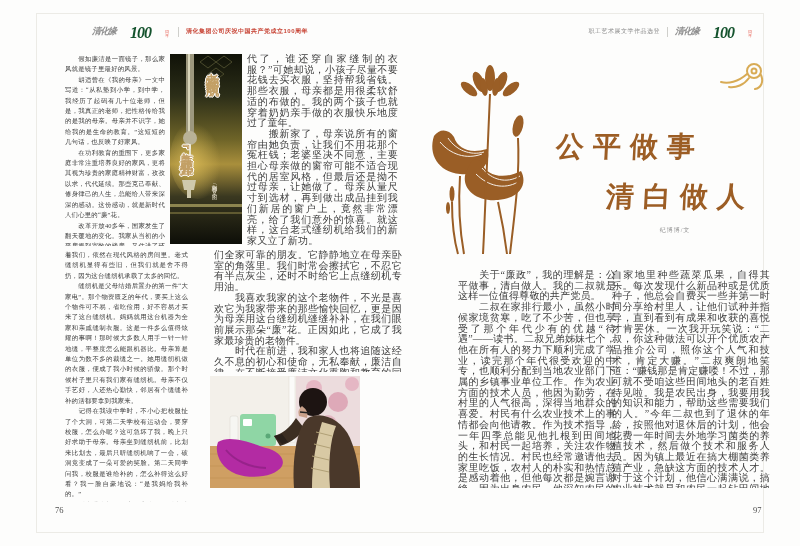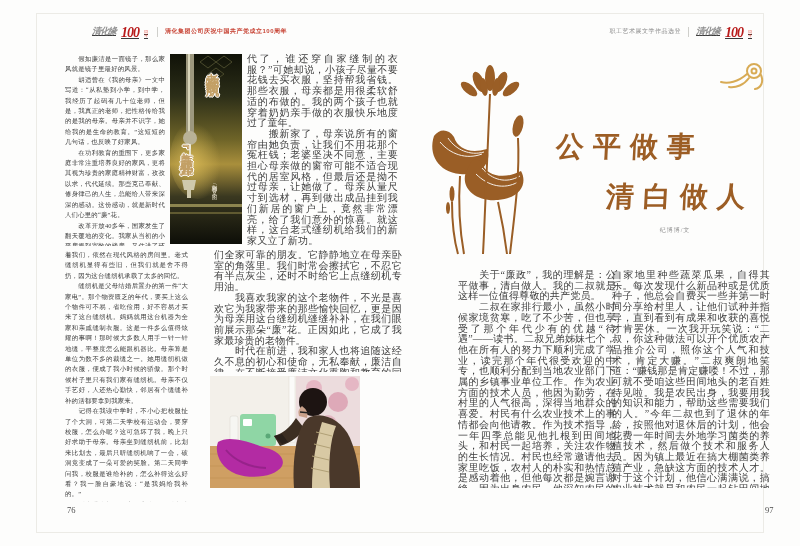--- a/index.html
+++ b/index.html
@@ -2,43 +2,43 @@
 <html><head>
 <meta charset="utf-8">
 <style>
   html,body{margin:0;padding:0;width:800px;height:546px;background:#fdfdfc;overflow:hidden;}
   *{box-sizing:border-box;}
   .canvas{position:relative;width:800px;height:546px;font-family:"Liberation Serif","DejaVu Serif",serif;color:#3a3a3a;}
   .frame{position:absolute;left:36px;top:13px;width:728px;height:520px;border:1px solid #ecebe6;}
   .abs{position:absolute;}
   
   .hdr{position:absolute;top:25px;display:flex;align-items:center;gap:4px;font-family:"Liberation Sans","DejaVu Sans",sans-serif;}
-  .logo{display:flex;align-items:flex-end;gap:5px;text-decoration:underline;}
+  .logo{display:flex;align-items:flex-end;gap:14px;}
   .logo-script{font-family:"Liberation Serif",serif;font-style:italic;font-weight:bold;font-size:9px;color:#8f8f8f;letter-spacing:-1px;}
-  .logo-num{font-family:"Liberation Serif",serif;font-style:italic;font-weight:bold;font-size:14px;color:#b91c1c;line-height:11px;letter-spacing:-1px;}
+  .logo-num{font-family:"Liberation Serif",serif;font-style:italic;font-weight:bold;font-size:16px;color:#14532d;line-height:11px;letter-spacing:-1px;}
   .logo-sub{font-size:4px;color:#e03425;width:6px;line-height:4px;}
   .hdr-div{width:1px;height:10px;background:#cfcfcb;margin:0 3px;}
   .hdr-title-red{font-size:6px;color:#c84536;letter-spacing:.5px;font-weight:bold;}
   .hdr-title-gray{font-size:6px;color:#8a8a8a;letter-spacing:.5px;}
   
   .flow{white-space:pre-line;text-align:justify;overflow:hidden;color:#3c3c3c;}
   .body-sm{font-size:6.4px;line-height:10.4px;letter-spacing:.2px;}
   .body-md{font-size:10px;line-height:10.7px;letter-spacing:.2px;}
   
   .photo1{left:170px;top:54px;width:72px;height:190px;overflow:hidden;}
   .v-title{position:absolute;writing-mode:vertical-rl;font-weight:bold;font-size:13.5px;letter-spacing:2.5px;color:#c3a066;
     text-shadow:-1px 0 0 #fff,1px 0 0 #fff,0 -1px 0 #fff,0 1px 0 #fff;font-family:"Liberation Sans","DejaVu Sans",sans-serif;}
   .v-byline{position:absolute;writing-mode:vertical-rl;font-size:5.5px;letter-spacing:1px;color:#eae4d2;}
   
   .photo2{left:210px;top:376px;width:150px;height:112px;overflow:hidden;}
   
   .callig{position:absolute;font-weight:bold;color:#9c5d24;font-size:28px;letter-spacing:9px;transform:skewX(-3deg);
     font-family:"Liberation Serif","DejaVu Serif",serif;}
   .byline-r{position:absolute;font-size:6px;color:#8d8d8d;letter-spacing:1px;}
-  .pageno{position:absolute;font-size:8.5px;color:#4c4c4c;margin-left:12px;}
+  .pageno{position:absolute;font-size:8.5px;color:#4c4c4c;}
 </style>
 </head>
 <body>
 
 <div class="canvas">
   <div class="frame"></div>
 
   <div class="hdr" style="left:92px;">
     <span class="logo">
       <span class="logo-script">清化缘</span>

